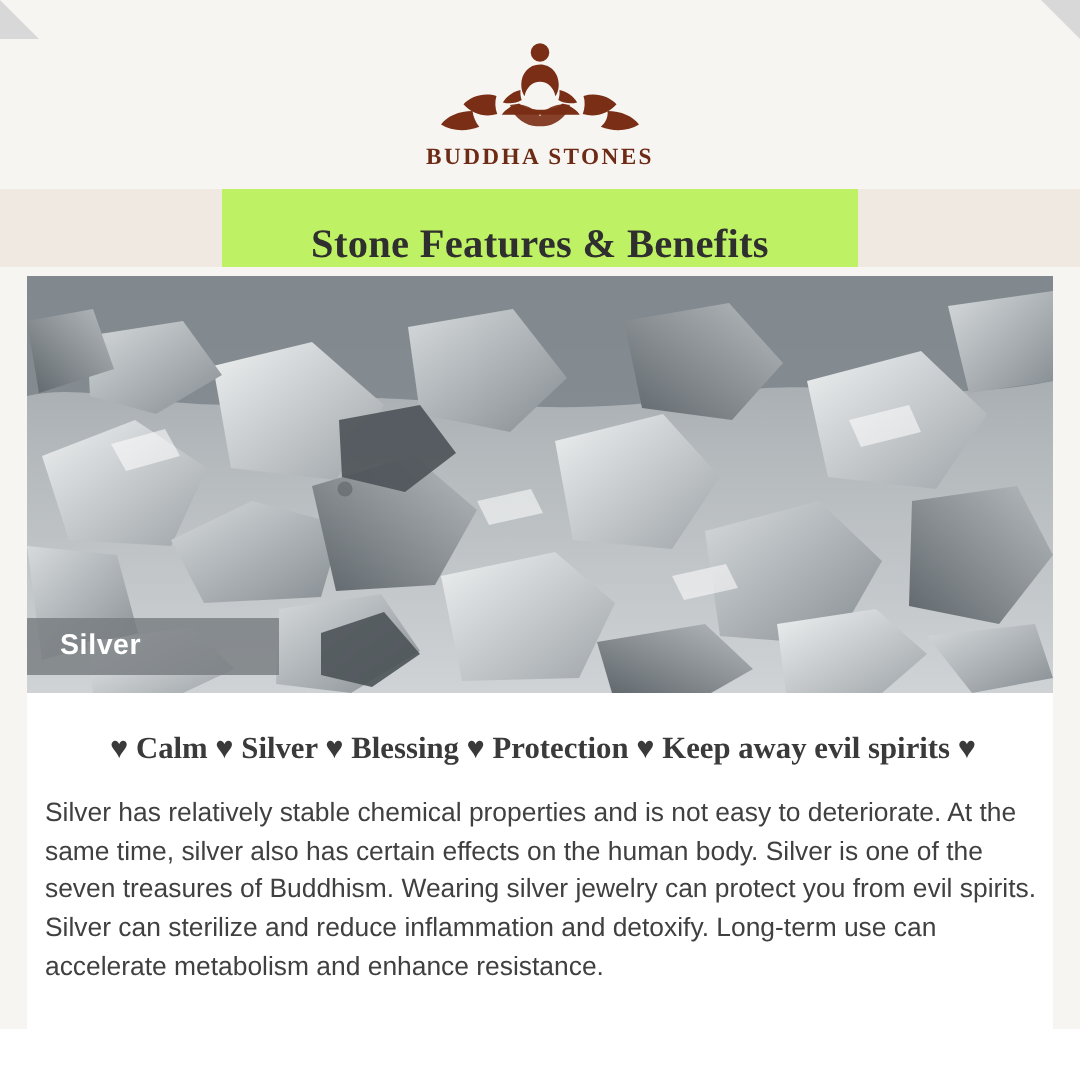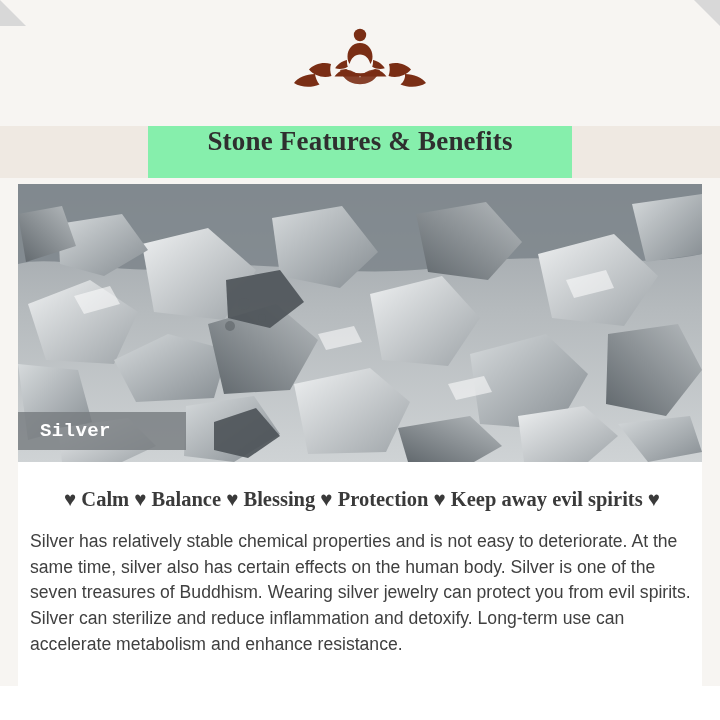--- a/index.html
+++ b/index.html
@@ -61,23 +61,23 @@
     font-weight: bold;
     color: #6d2b16;
     font-family: "Liberation Serif", serif;
   }
 
   
   .title-band {
     position: relative;
     margin: 6px 0 0 0;
     height: 52px;
-    background: #86efac;
+    background: #bef264;
     display: flex;
-    align-items: flex-start;
+    align-items: flex-end;
     justify-content: center;
   }
   .title-band::before,
   .title-band::after {
     content: "";
     position: absolute;
     top: 0; bottom: 0;
     width: 148px;
     background: #efe9e2;
   }
@@ -104,21 +104,21 @@
   .hero-canvas { position: absolute; inset: 0; }
   .hero-label {
     position: absolute;
     left: 0; bottom: 12px;
     min-width: 168px;
     padding: 8px 36px 8px 22px;
     background: rgba(120,124,128,0.82);
     color: #ffffff;
     font-size: 19px;
     font-weight: bold;
-    font-family: Liberation Mono, monospace;
+    font-family: Liberation Sans, sans-serif;
     letter-spacing: .4px;
   }
 
   
   .content {
     margin: 0 18px;
     padding: 26px 8px 0 12px;
     background: #ffffff;
     height: 228px;
   }
@@ -165,20 +165,21 @@
         <path d="M88 38c5 1 9.5 4.4 11.8 8.3-4.4 1.2-9 .6-12.6-1.6.7-2 1-4.3.8-6.7z"></path>
         <path d="M61 47c-5.5 1.5-9.5 4.3-11.5 7.5h52c-2-3.2-6-6-11.5-7.5-3.3 2.6-8.3 4.2-14.5 4.2S64.3 49.6 61 47z"></path>
 
         <path d="M75 55.5c-4.5-6.5-13-9-20-7.5 2 7 8 12.5 15 13.8 1.7.3 3.4.4 5 .4 1.6 0 3.3-.1 5-.4 7-1.3 13-6.8 15-13.8-7-1.5-15.5 1-20 7.5z" opacity=".9"></path>
         <path d="M46 42c-8-2.5-17 0-22 5.5 5.5 6.5 14.5 9 22.5 6.5-1.5-4-1.7-8.2-.5-12z"></path>
         <path d="M104 42c8-2.5 17 0 22 5.5-5.5 6.5-14.5 9-22.5 6.5 1.5-4 1.7-8.2.5-12z"></path>
         <path d="M30 52c-9 0-17 3.5-21 9 7 4.5 17 5 25.5 1.5C32 59.5 30.5 55.8 30 52z"></path>
         <path d="M120 52c9 0 17 3.5 21 9-7 4.5-17 5-25.5 1.5 3.5-3 5-6.7 4.5-10.5z"></path>
       </g>
     </svg>
+    <div class="brand-name">BUDDHA STONES</div>
   </div>
 
   <div class="title-band">
     <div class="title-text">Stone Features &amp; Benefits</div>
   </div>
 
   <div class="hero">
     <svg class="hero-canvas" viewBox="0 0 684 278" preserveAspectRatio="none">
       <defs>
         <linearGradient id="bgG" x1="0" y1="0" x2="0" y2="1">
@@ -238,18 +239,18 @@
         <polygon points="56,112 92,102 102,120 66,130"></polygon>
         <polygon points="300,150 336,142 344,158 308,166"></polygon>
         <polygon points="548,96 588,86 596,104 556,114"></polygon>
         <polygon points="430,200 466,192 474,208 438,216"></polygon>
       </g>
     </svg>
     <div class="hero-label">Silver</div>
   </div>
 
   <div class="content">
-    <div class="keywords">♥ Calm ♥ Balance ♥ Blessing ♥ Protection ♥ Keep away evil spirits ♥</div>
+    <div class="keywords">♥ Calm ♥ Silver ♥ Blessing ♥ Protection ♥ Keep away evil spirits ♥</div>
     <p class="body-copy">Silver has relatively stable chemical properties and is not easy to deteriorate. At the same time, silver also has certain effects on the human body. Silver is one of the seven treasures of Buddhism. Wearing silver jewelry can protect you from evil spirits. Silver can sterilize and reduce inflammation and detoxify. Long-term use can accelerate metabolism and enhance resistance.</p>
   </div>
 
   <div class="footer-strip"></div>
 </div>
 
 </body></html>

